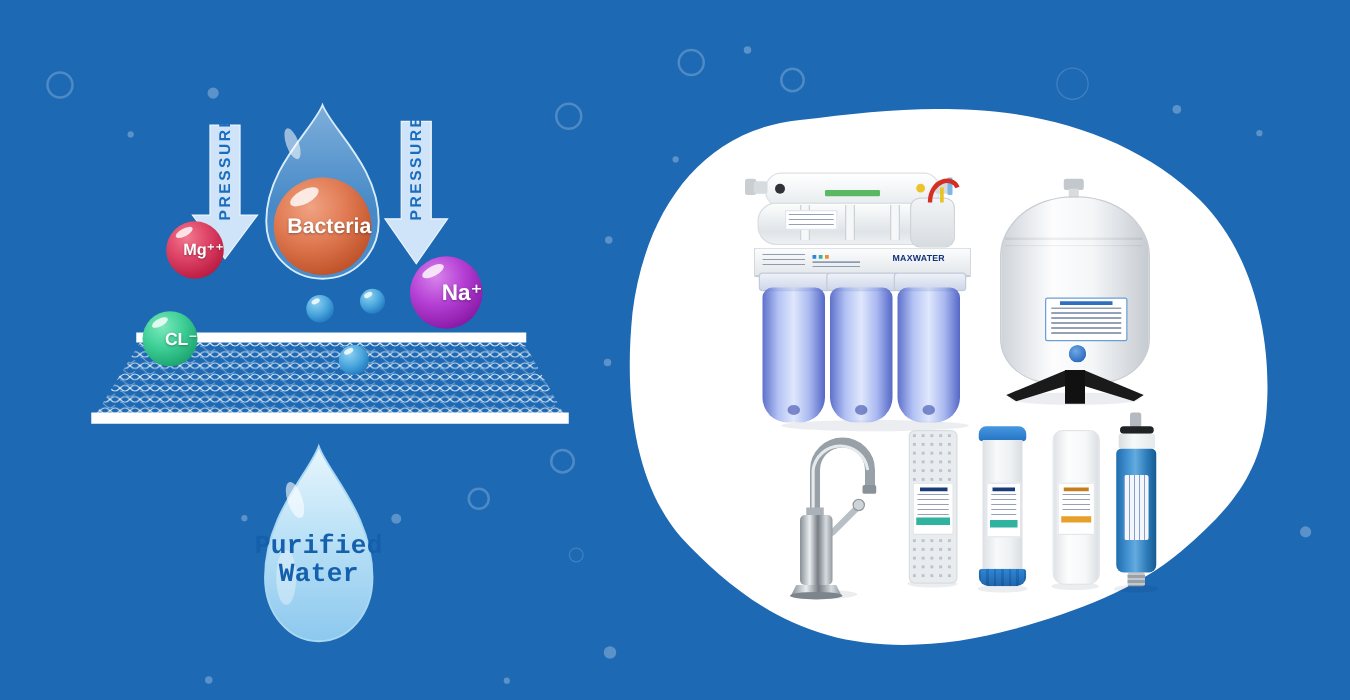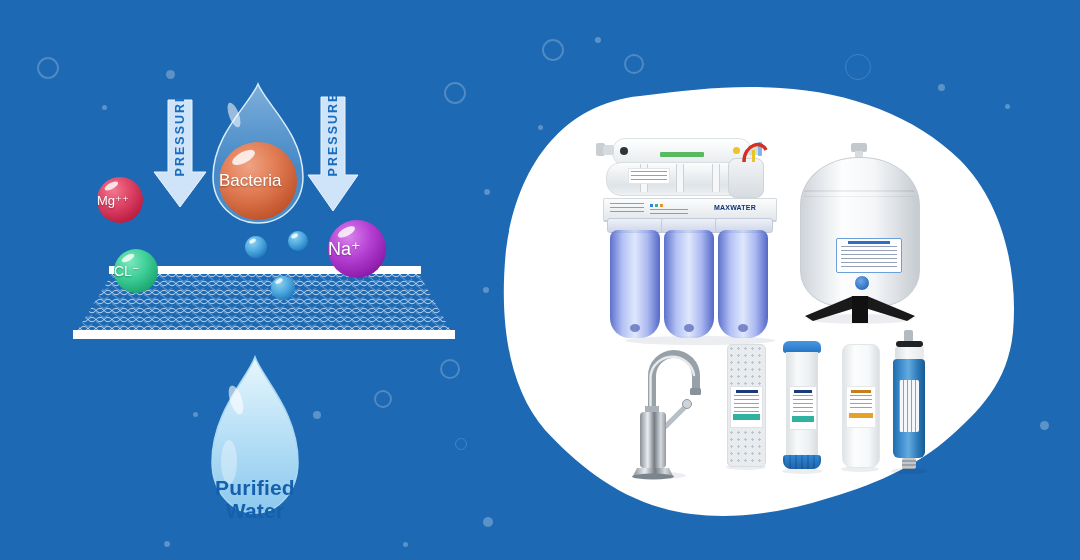--- a/index.html
+++ b/index.html
@@ -9,25 +9,25 @@
     font-family:"Liberation Sans","DejaVu Sans",sans-serif;
   }
   
   .bubble{position:absolute;border-radius:50%;pointer-events:none;z-index:1;}
   .ring{border:2px solid rgba(255,255,255,.22);}
   .ring.thin{border-width:1.5px;border-color:rgba(255,255,255,.16);}
   .dot{background:rgba(255,255,255,.28);}
   
   .layer{position:absolute;left:0;top:0;z-index:2;}
   
-  .ball{position:absolute;border-radius:50%;display:flex;align-items:center;justify-content:flex-start;
-        color:#fff;font-weight:normal;text-shadow:0 1px 2px rgba(0,0,0,.35);z-index:3;}
+  .ball{position:absolute;border-radius:50%;display:flex;align-items:center;justify-content:flex-end;
+        color:#fff;font-weight:bold;text-shadow:0 1px 2px rgba(0,0,0,.35);z-index:3;}
   .ball::before{content:"";position:absolute;width:32%;height:14%;left:16%;top:13%;
         background:rgba(255,255,255,.8);border-radius:50%;transform:rotate(-28deg);}
-  .b-mg{background:radial-gradient(circle at 36% 28%, #f2788f 0%, #e0486a 35%, #c22348 70%, #9c1334 100%);}
+  .b-mg{background:radial-gradient(circle at 36% 28%, #f2788f 0%, #e0486a 35%, #c22348 70%, #9c1334 100%);margin-left:36px;}
   .b-ca{background:radial-gradient(circle at 36% 28%, #f0cd6e 0%, #e0a832 38%, #c7871a 72%, #9e6608 100%);}
   .b-cl{background:radial-gradient(circle at 36% 28%, #7ce8bb 0%, #3ecf97 40%, #1fa873 75%, #0f8256 100%);}
   .b-na{background:radial-gradient(circle at 36% 28%, #d883ec 0%, #b53fd4 40%, #8d1cab 75%, #6a0e86 100%);}
   .b-bact{background:radial-gradient(circle at 38% 30%, #f0a383 0%, #e07a52 40%, #c2552c 75%, #a03f1c 100%);}
   .b-wat{background:radial-gradient(circle at 35% 28%, #8fd2f2 0%, #4aa6dd 45%, #1f78bd 80%, #155e9d 100%);}
   .b-wat::before{width:34%;height:18%;}
   
   .vtext{position:absolute;z-index:4;color:#1a6cbe;font-weight:bold;font-size:12.5px;
          letter-spacing:2px;text-align:center;transform:rotate(-90deg);width:90px;height:16px;line-height:16px;}
   
@@ -126,28 +126,28 @@
 
   <div class="ball b-bact" style="left:219px;top:142px;width:78px;height:78px;font-size:17px;">
     <span>Bacteria</span>
   </div>
   <div class="ball b-mg" style="left:97px;top:177px;width:46px;height:46px;font-size:13px;">
     <span>Mg⁺⁺</span>
   </div>
   <div class="ball b-cl" style="left:114px;top:249px;width:44px;height:44px;font-size:14px;">
     <span>CL⁻</span>
   </div>
-  <div class="ball b-na" style="left:328px;top:220px;width:58px;height:58px;font-size:18px;">
+  <div class="ball b-na" style="left:328px;top:205px;width:58px;height:58px;font-size:18px;">
     <span>Na⁺</span>
   </div>
   <div class="ball b-wat" style="left:245px;top:236px;width:22px;height:22px;"></div>
   <div class="ball b-wat" style="left:288px;top:231px;width:20px;height:20px;"></div>
   <div class="ball b-wat" style="left:271px;top:276px;width:24px;height:24px;"></div>
 
-  <div class="pure-caption" style="left:203px;top:476px;">
+  <div class="pure-caption" style="left:203px;top:426px;font-family:Liberation Mono, monospace;">
     <div>Purified</div>
     <div>Water</div>
   </div>
 
 
   <div>
 
     <div class="shadow" style="left:625px;top:336px;width:150px;height:9px;"></div>
     <div class="shadow" style="left:808px;top:314px;width:104px;height:10px;"></div>
     <div class="shadow" style="left:634px;top:472px;width:52px;height:7px;"></div>

